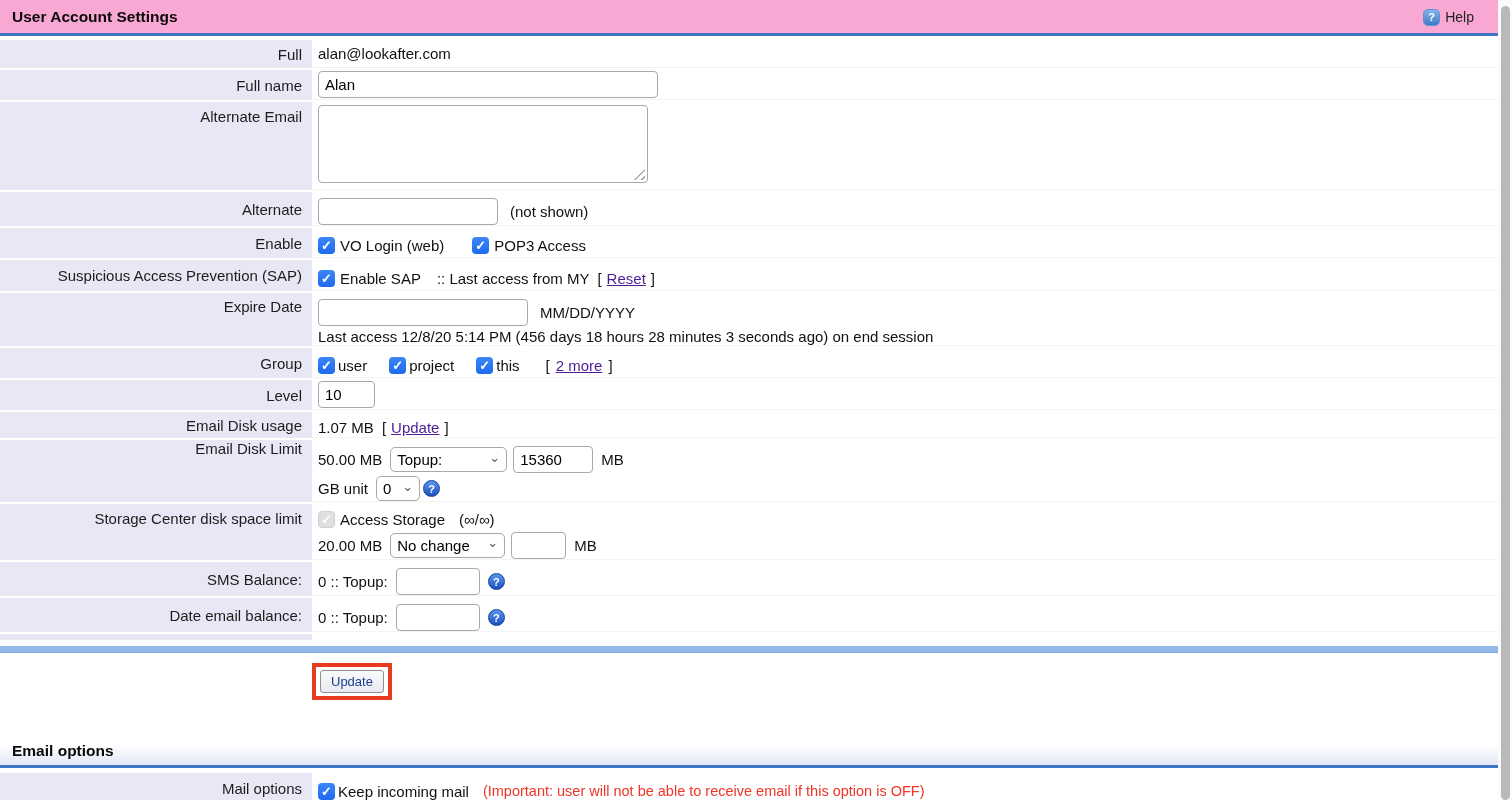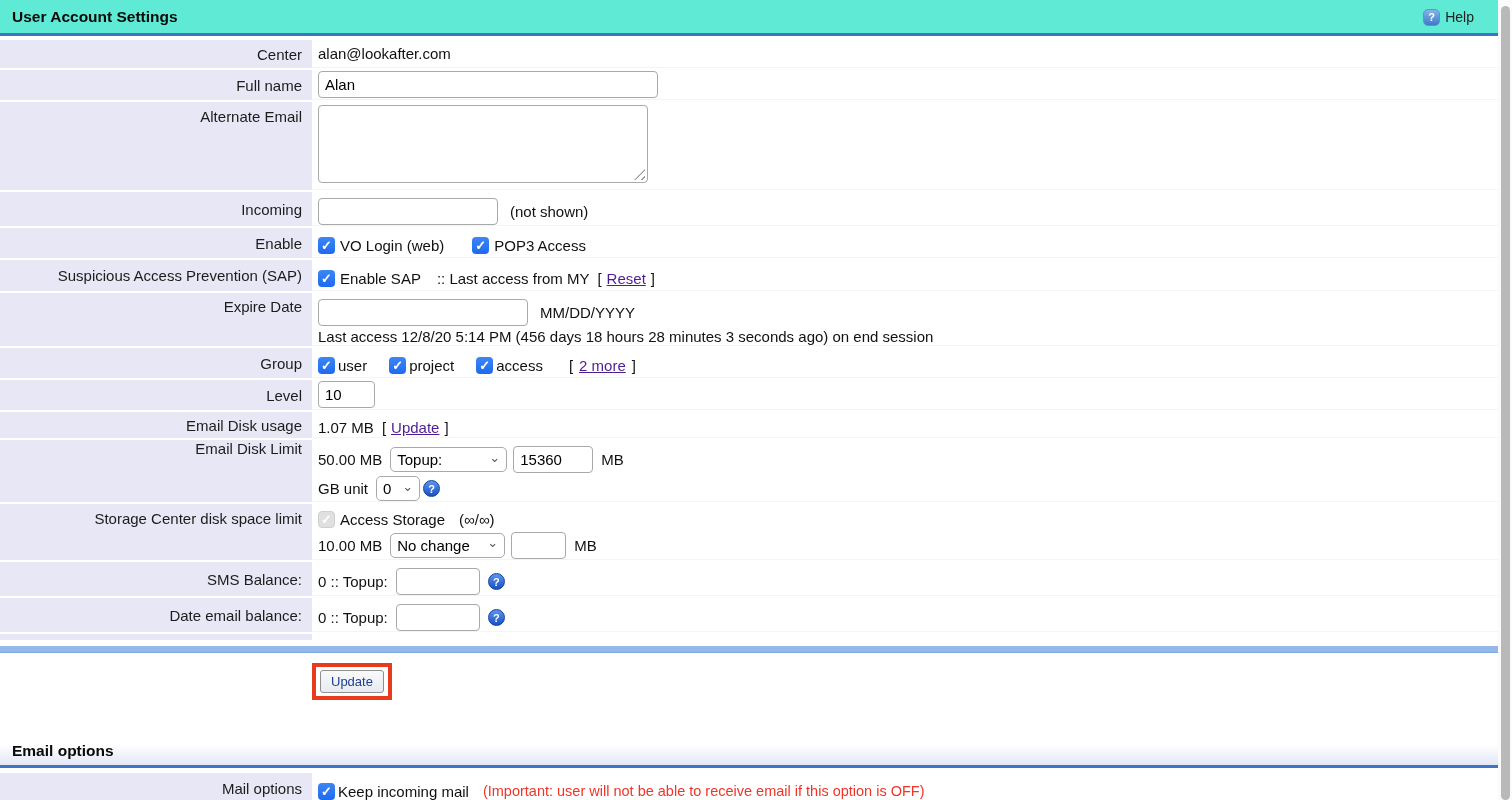--- a/index.html
+++ b/index.html
@@ -1,21 +1,21 @@
 <!DOCTYPE html>
 <html><head>
 <meta charset="utf-8">
 <style>
   * { box-sizing: border-box; margin: 0; padding: 0; }
   html, body { width: 1512px; height: 800px; overflow: hidden; background: #fff;
     font-family: "Liberation Sans", sans-serif; font-size: 15px; color: #111; }
 
   
   .page-header { display: flex; justify-content: space-between; align-items: center;
-    padding: 7px 12px 6px 12px; border-bottom: 3px solid #3d74c4; background: #5eead4; height: 36px; }
+    padding: 7px 12px 6px 12px; border-bottom: 3px solid #3d74c4; background: #f9a8d4; height: 36px; }
   .page-header .title { font-weight: bold; font-size: 15.5px; color: #0a0a0a; }
   .help-wrap { display: flex; align-items: center; gap: 5px; margin-right: 26px; cursor: pointer; }
   .help-icon { width: 17px; height: 17px; border-radius: 5px; background: linear-gradient(#85b5e8, #3f79c9);
     color: #fff; font-size: 11px; font-weight: bold; display: inline-flex; align-items: center; justify-content: center;
     border: 1px solid #5b92d2; }
   .help-label { font-size: 14px; color: #222; }
 
   .section-header { margin-top: 34px; padding: 8px 4px 5px 12px; border-bottom: 3px solid #3d74c4;
     background: linear-gradient(#ffffff 35%, #e2e7f5); }
   .section-header .title { font-weight: bold; font-size: 15.5px; color: #0a0a0a; }
@@ -83,21 +83,21 @@
   <span class="title">User Account Settings</span>
   <span class="help-wrap">
     <span class="help-icon">?</span>
     <span class="help-label">Help</span>
   </span>
 </div>
 
 <div class="tbl">
 
   <div class="row" style="min-height:28px">
-    <div class="lbl">Center</div>
+    <div class="lbl">Full</div>
     <div class="val">
         <span>alan@lookafter.com</span>
       </div>
   </div>
 
   <div class="row" style="min-height:30px">
     <div class="lbl">Full name</div>
     <div class="val">
         <input class="ti" style="width: 340px;" value="Alan">
       </div>
@@ -106,21 +106,21 @@
   <div class="row" style="min-height:88px">
     <div class="lbl" style="justify-content:flex-start;padding-top:6px">Alternate Email</div>
     <div class="val" style="justify-content:flex-start;padding-top:3px">
       <div class="ta" style="width:330px;height:78px">
         <span class="resize-handle"></span>
       </div>
     </div>
   </div>
 
   <div class="row" style="min-height:30px">
-    <div class="lbl">Incoming</div>
+    <div class="lbl">Alternate</div>
     <div class="val">
         <div class="hline">
       <input class="ti" style="width: 180px;">
       <span class="muted-note">(not shown)</span>
     </div>
       </div>
   </div>
 
   <div class="row" style="min-height:30px">
     <div class="lbl">Enable</div>
@@ -167,21 +167,21 @@
     <div class="lbl">Group</div>
     <div class="val">
         <div class="hline">
       <span class="cb">✓</span>
       <span class="cb-lab tight">user</span>
       <span style="width:22px"></span>
       <span class="cb">✓</span>
       <span class="cb-lab tight">project</span>
       <span style="width:22px"></span>
       <span class="cb">✓</span>
-      <span class="cb-lab tight">access</span>
+      <span class="cb-lab tight">this</span>
       <span style="width:26px"></span>
       <span>[</span>
       <a class="lnk" style="margin-left:6px">2 more</a>
       <span style="margin-left:6px">]</span>
     </div>
       </div>
   </div>
 
   <div class="row" style="min-height:30px">
     <div class="lbl">Level</div>
@@ -228,21 +228,21 @@
   <div class="row" style="min-height:56px">
     <div class="lbl" style="justify-content:flex-start;padding-top:6px">Storage Center disk space limit</div>
     <div class="val">
       <div class="hline">
         <span class="cb disabled">✓</span>
         <span class="cb-lab">Access Storage</span>
         <span style="width:14px"></span>
         <span>(∞/∞)</span>
       </div>
       <div class="hline" style="margin-top:4px">
-        <span class="sp-r">10.00 MB</span>
+        <span class="sp-r">20.00 MB</span>
         <span class="sel" style="width:115px">
           <span>No change</span>
           <span class="chev">⌄</span>
         </span>
         <input class="ti" style="width: 55px; margin-left: 6px;">
         <span class="sp-l">MB</span>
       </div>
     </div>
   </div>
 

